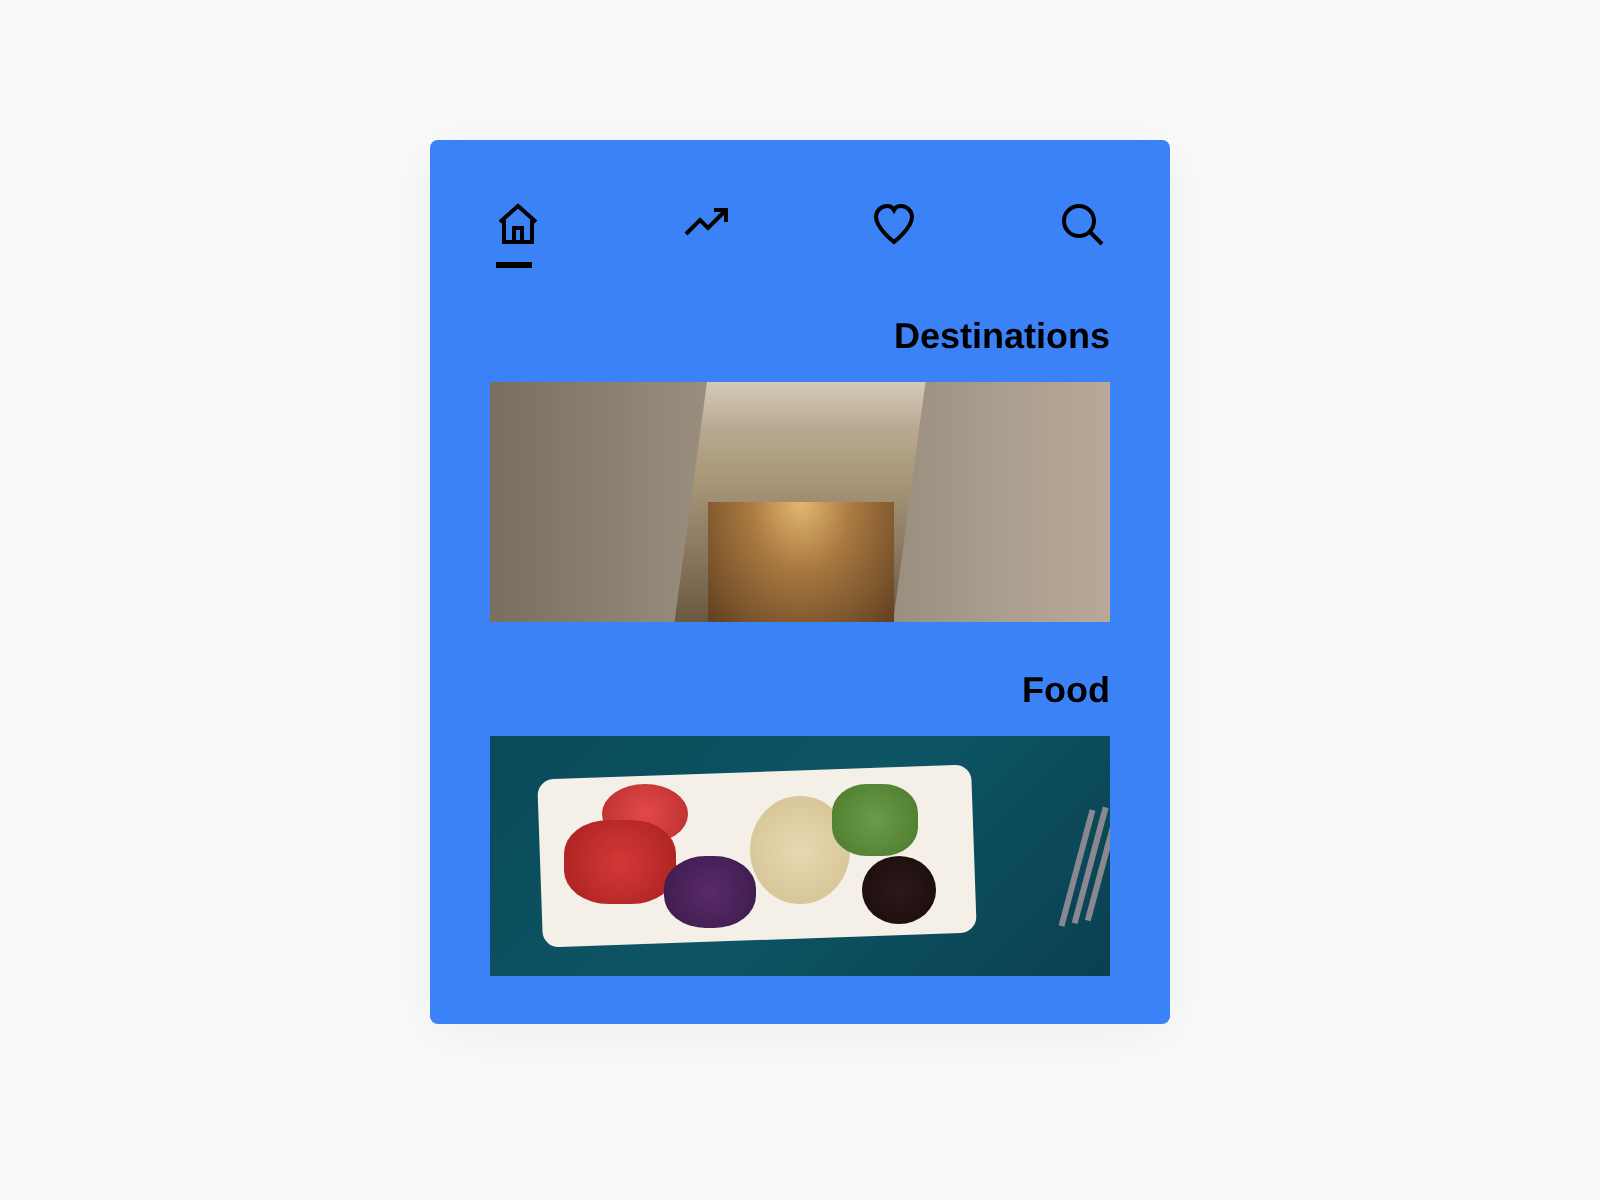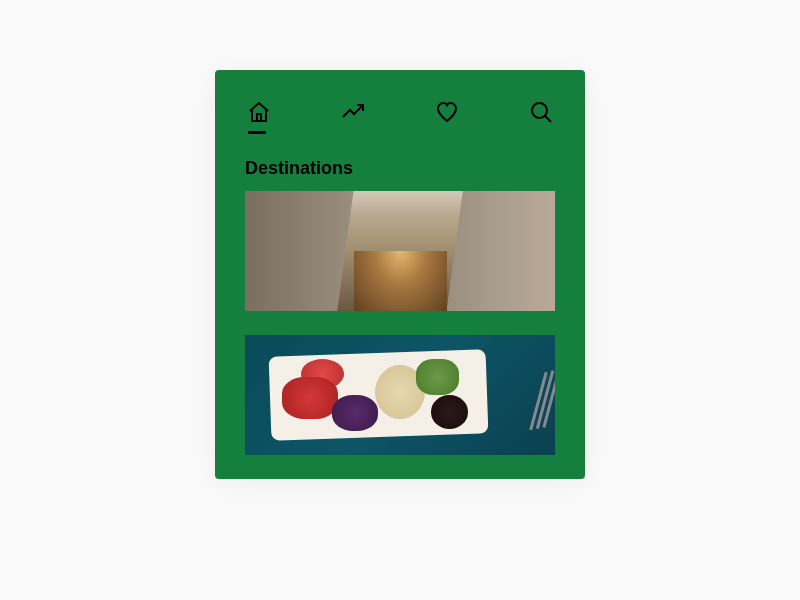--- a/index.html
+++ b/index.html
@@ -12,24 +12,25 @@
       background: #fafafa;
       width: 800px;
       height: 600px;
       display: flex;
       align-items: flex-start;
       justify-content: center;
       padding-top: 70px;
     }
     .phone-frame {
       width: 370px;
-      background: #15803d;
+      background: #3b82f6;
       box-shadow: 0 4px 30px rgba(0,0,0,0.06);
       border-radius: 4px;
       overflow: hidden;
+      text-align: right;
     }
     .nav-bar {
       display: flex;
       justify-content: space-between;
       align-items: center;
       padding: 28px 30px 24px 30px;
     }
     .nav-item {
       width: 28px;
       height: 28px;
@@ -235,20 +236,21 @@
   <div class="content">
     <div class="section">
       <h2 class="section-title">Destinations</h2>
       <div class="section-image img-destinations">
         <div class="street-center"></div>
         <div class="building-windows"></div>
       </div>
     </div>
 
     <div class="section">
+      <h2 class="section-title">Food</h2>
       <div class="section-image img-food">
         <div class="food-item-red2"></div>
         <div class="food-item-red"></div>
         <div class="food-item-purple"></div>
         <div class="food-item-cracker"></div>
         <div class="food-item-green"></div>
         <div class="food-item-dark"></div>
         <div class="forks"></div>
       </div>
     </div>

